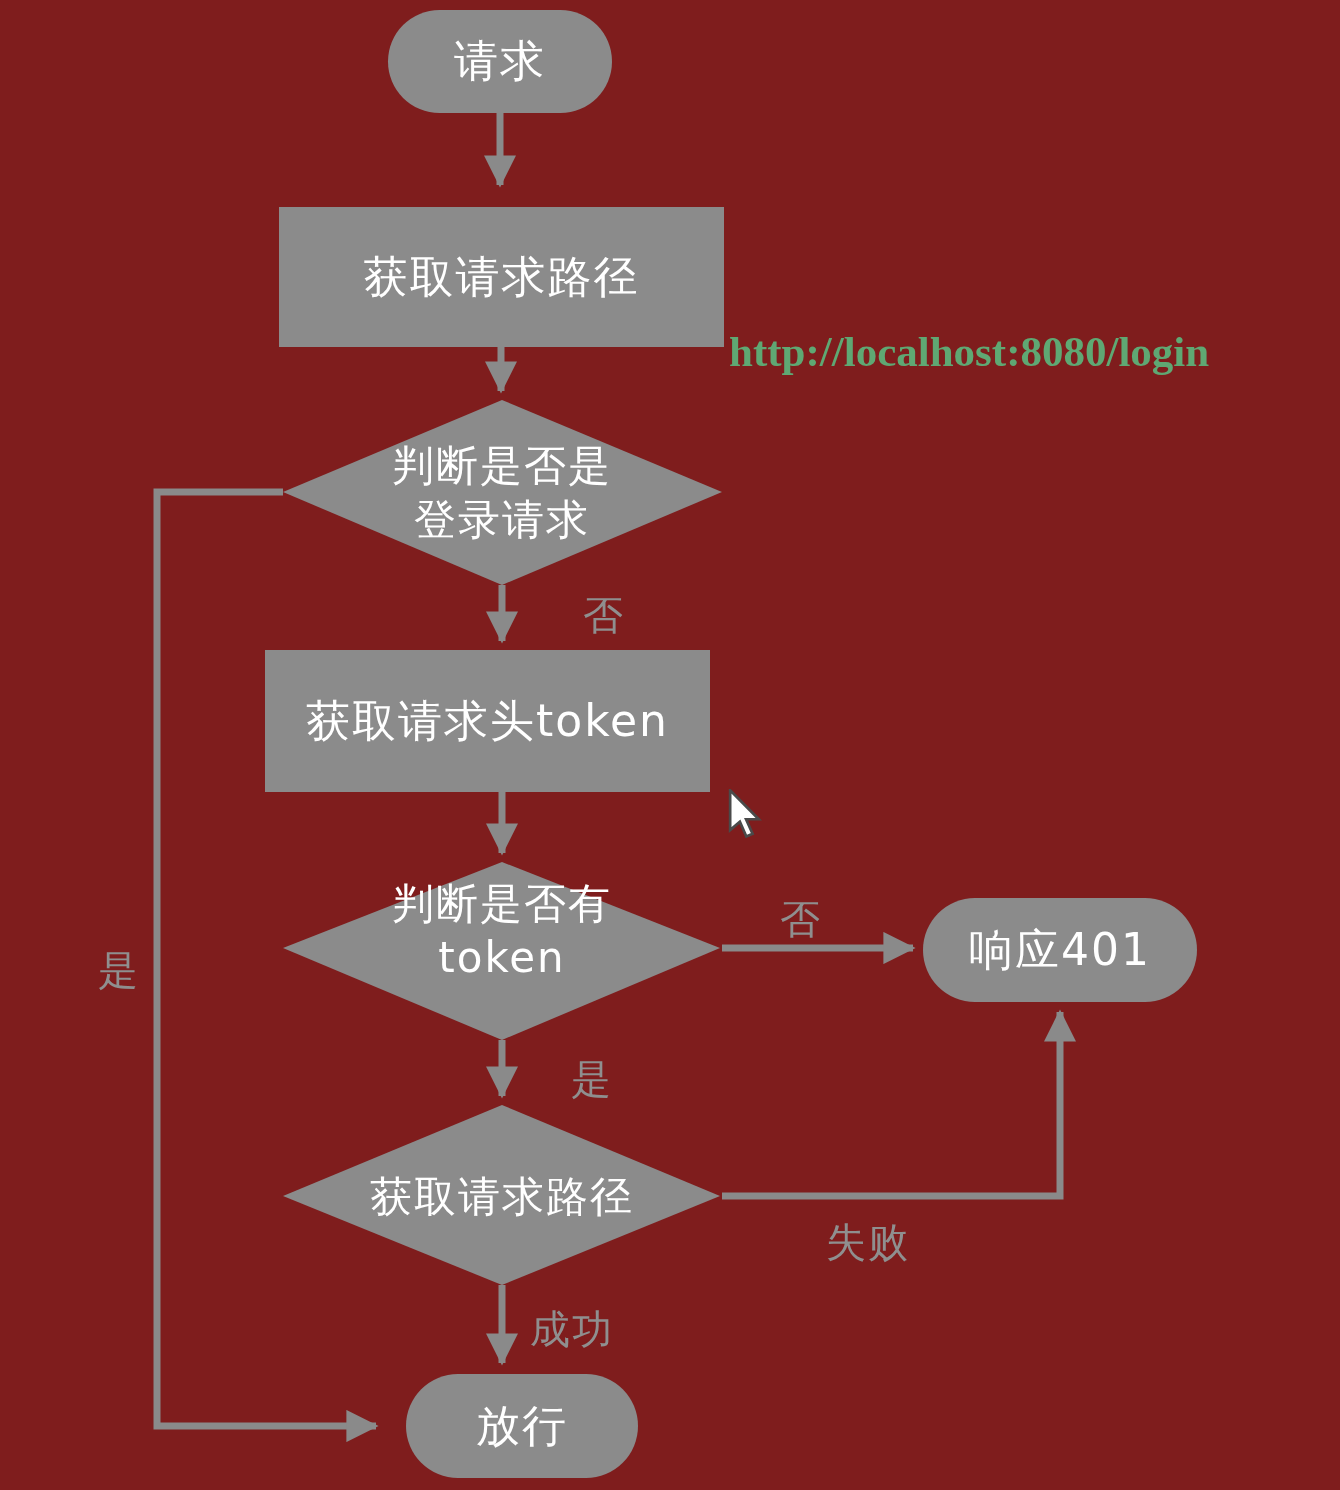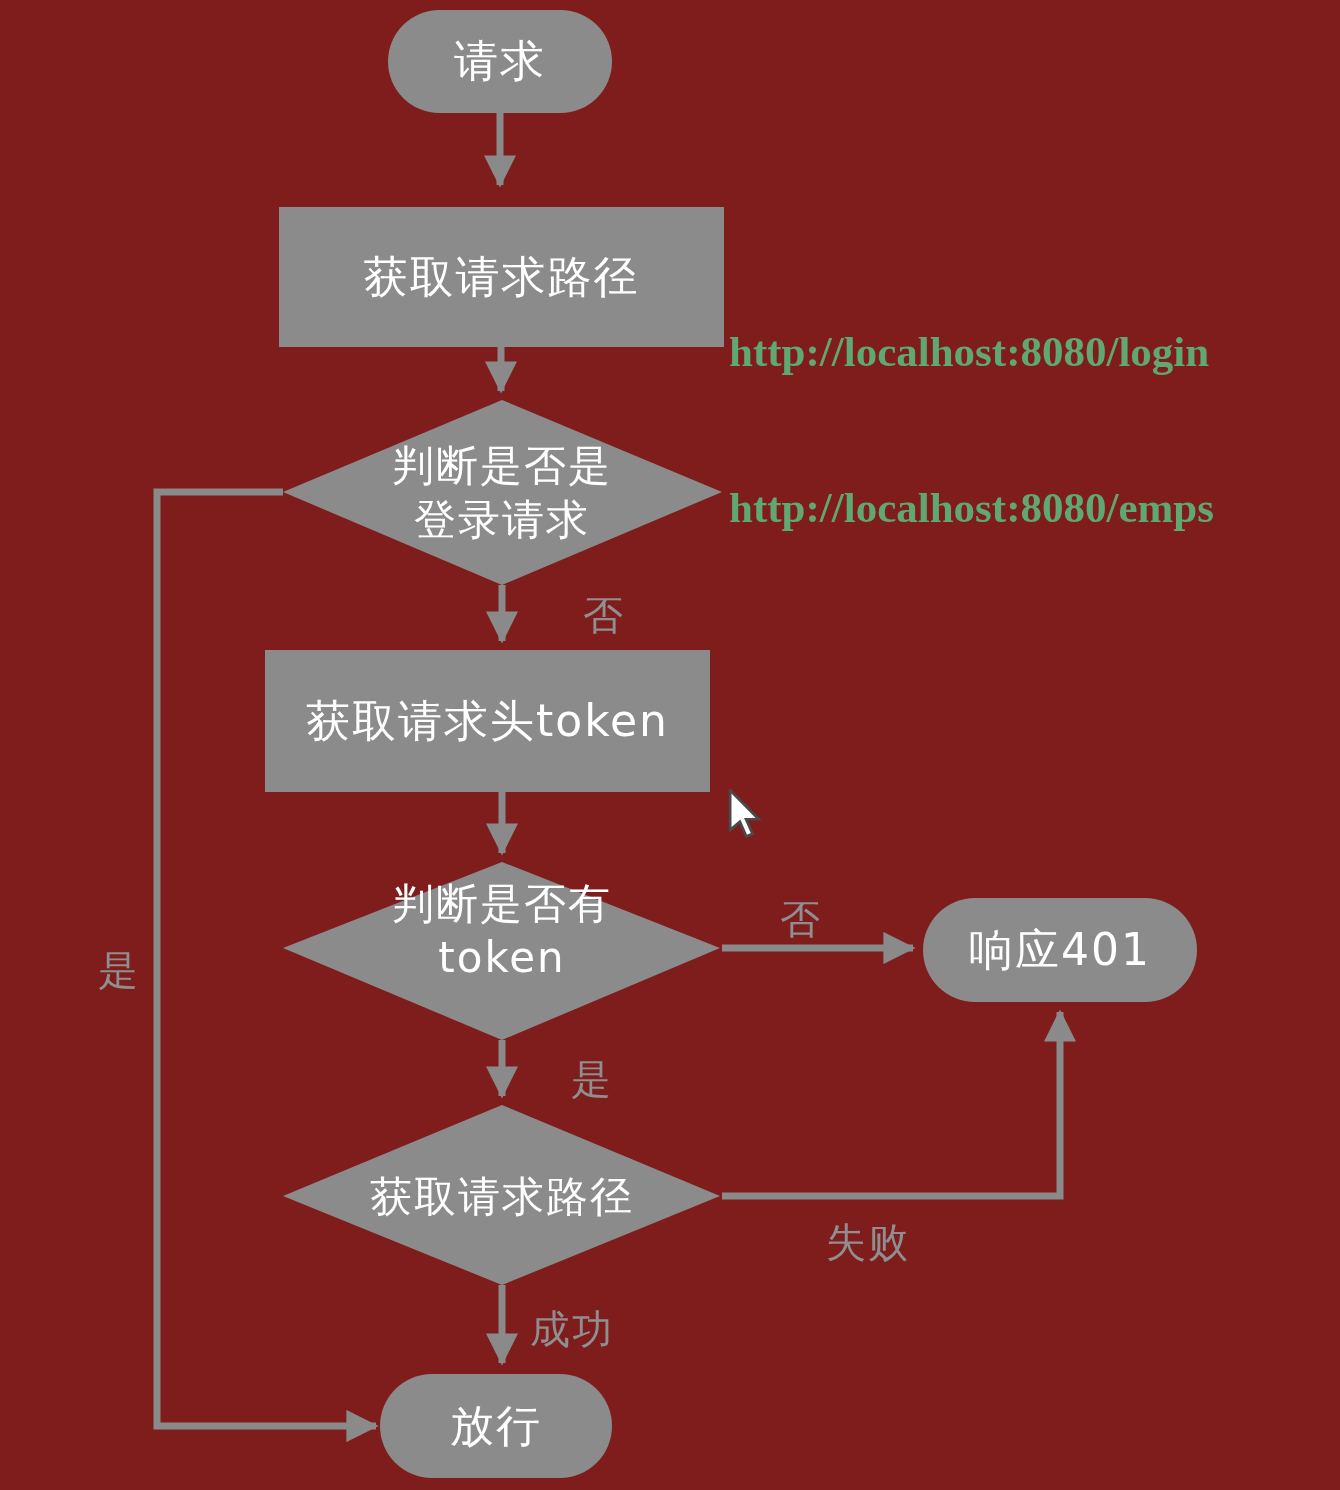--- a/index.html
+++ b/index.html
@@ -111,33 +111,32 @@
   </div>
 
   <div class="dlabel" style="left:322px; top:1114px; width:360px; height:165px;">
     <div>获取请求路径</div>
   </div>
 
   <div class="node pill" style="left:923px; top:898px; width:274px; height:104px;">
     <span>响应401</span>
   </div>
 
-  <div class="node pill" style="left:380px; top:1374px; width:232px; height:104px;">
+  <div class="node pill" style="left:406px; top:1374px; width:232px; height:104px;">
     <span>放行</span>
   </div>
 
   <div class="elabel" style="left:583px; top:588px;">否</div>
   <div class="elabel" style="left:98px; top:943px;">是</div>
   <div class="elabel" style="left:780px; top:892px;">否</div>
   <div class="elabel" style="left:571px; top:1052px;">是</div>
   <div class="elabel" style="left:826px; top:1215px;">失败</div>
   <div class="elabel" style="left:530px; top:1302px;text-align:center;">成功</div>
 
   <div class="urls">
     <div>http://localhost:8080/login</div>
-    <div>http://localhost:8080/emps</div>
   </div>
 
   <svg class="cursor" width="36" height="54" viewBox="0 0 13 20">
     <path d="M1,0.5 L1,15.2 L4.6,12.1 L7.0,17.6 L9.3,16.6 L6.9,11.2 L11.6,11.2 Z" fill="#ffffff" stroke="#4a4a4a" stroke-width="1"></path>
   </svg>
 
 </div>
 
 </body></html>

